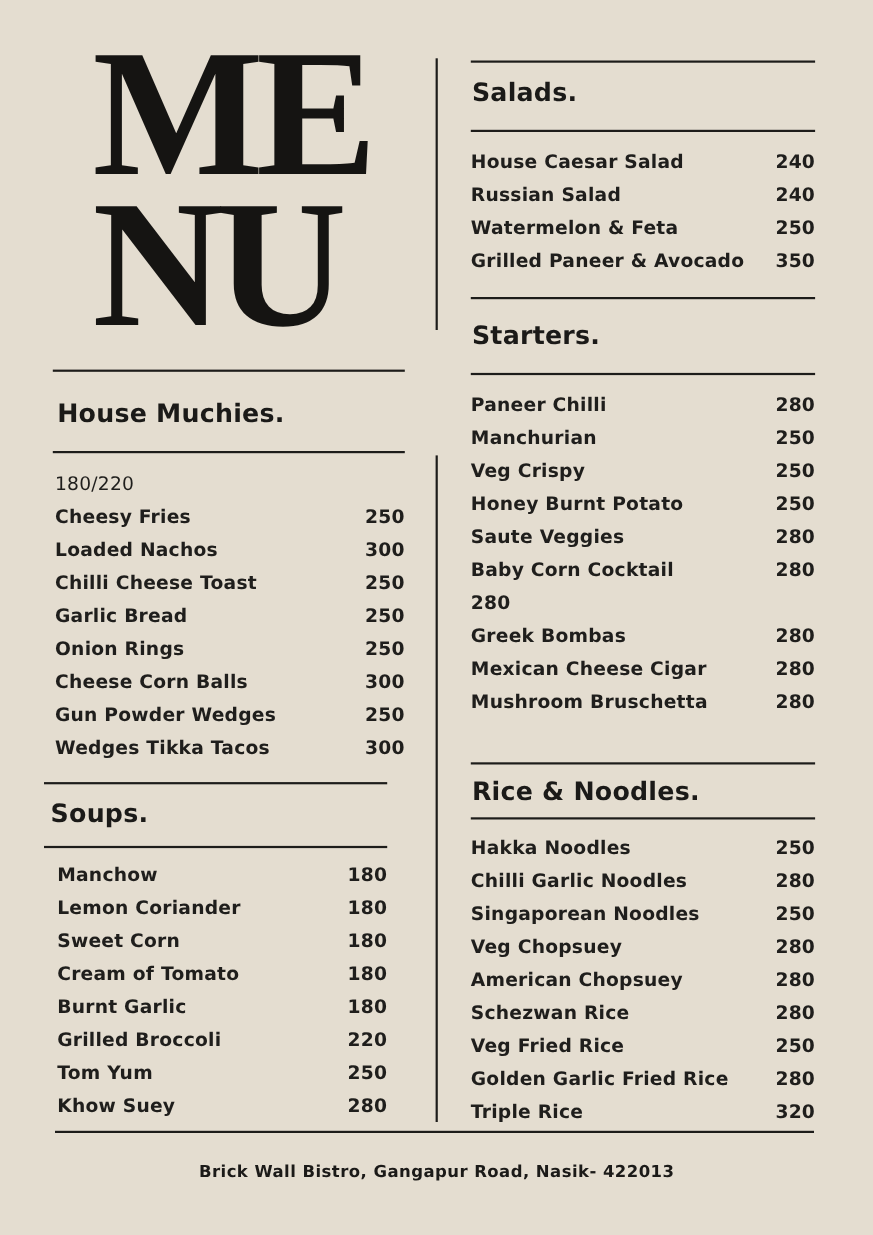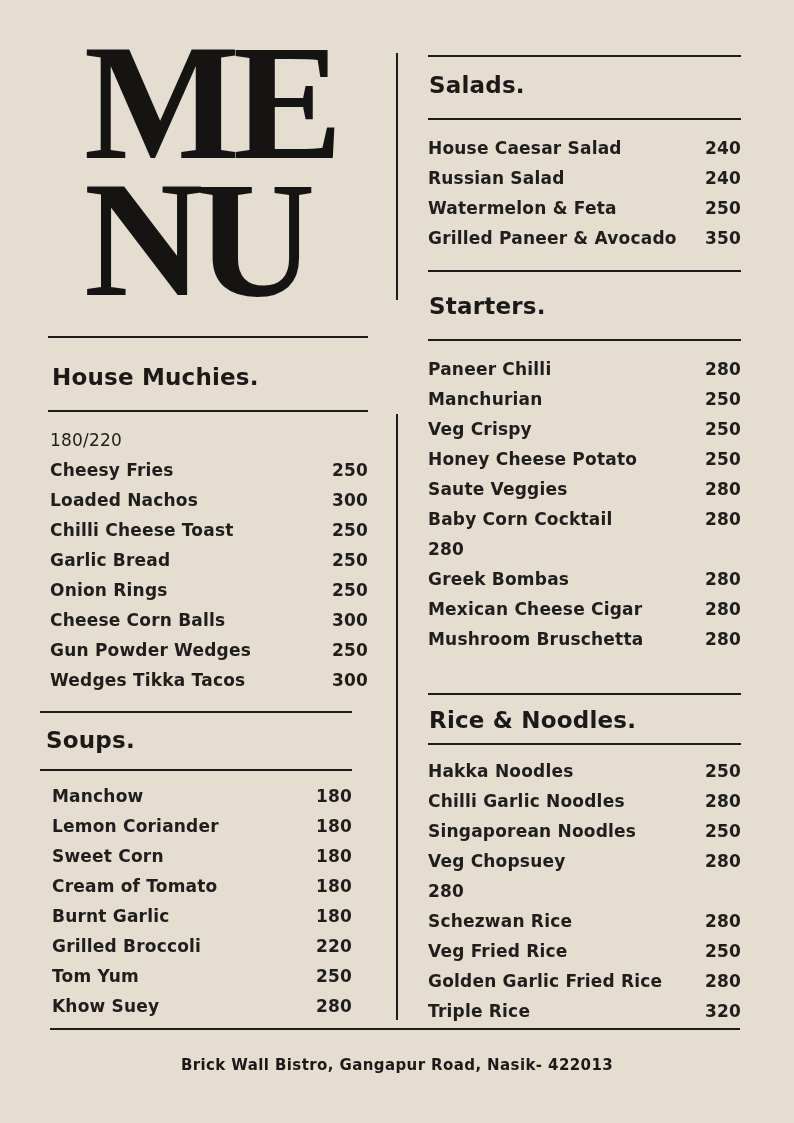--- a/index.html
+++ b/index.html
@@ -233,21 +233,21 @@
         </div>
         <div class="row">
           <span class="item-name">Manchurian</span>
           <span class="item-price">250</span>
         </div>
         <div class="row">
           <span class="item-name">Veg Crispy</span>
           <span class="item-price">250</span>
         </div>
         <div class="row">
-          <span class="item-name">Honey Cheese Potato</span>
+          <span class="item-name">Honey Burnt Potato</span>
           <span class="item-price">250</span>
         </div>
         <div class="row">
           <span class="item-name">Saute Veggies</span>
           <span class="item-price">280</span>
         </div>
         <div class="row">
           <span class="item-name">Baby Corn Cocktail</span>
           <span class="item-price">280</span>
         </div>
@@ -284,20 +284,21 @@
         </div>
         <div class="row">
           <span class="item-name">Singaporean Noodles</span>
           <span class="item-price">250</span>
         </div>
         <div class="row">
           <span class="item-name">Veg Chopsuey</span>
           <span class="item-price">280</span>
         </div>
         <div class="row">
+          <span class="item-name">American Chopsuey</span>
           <span class="item-price">280</span>
         </div>
         <div class="row">
           <span class="item-name">Schezwan Rice</span>
           <span class="item-price">280</span>
         </div>
         <div class="row">
           <span class="item-name">Veg Fried Rice</span>
           <span class="item-price">250</span>
         </div>

